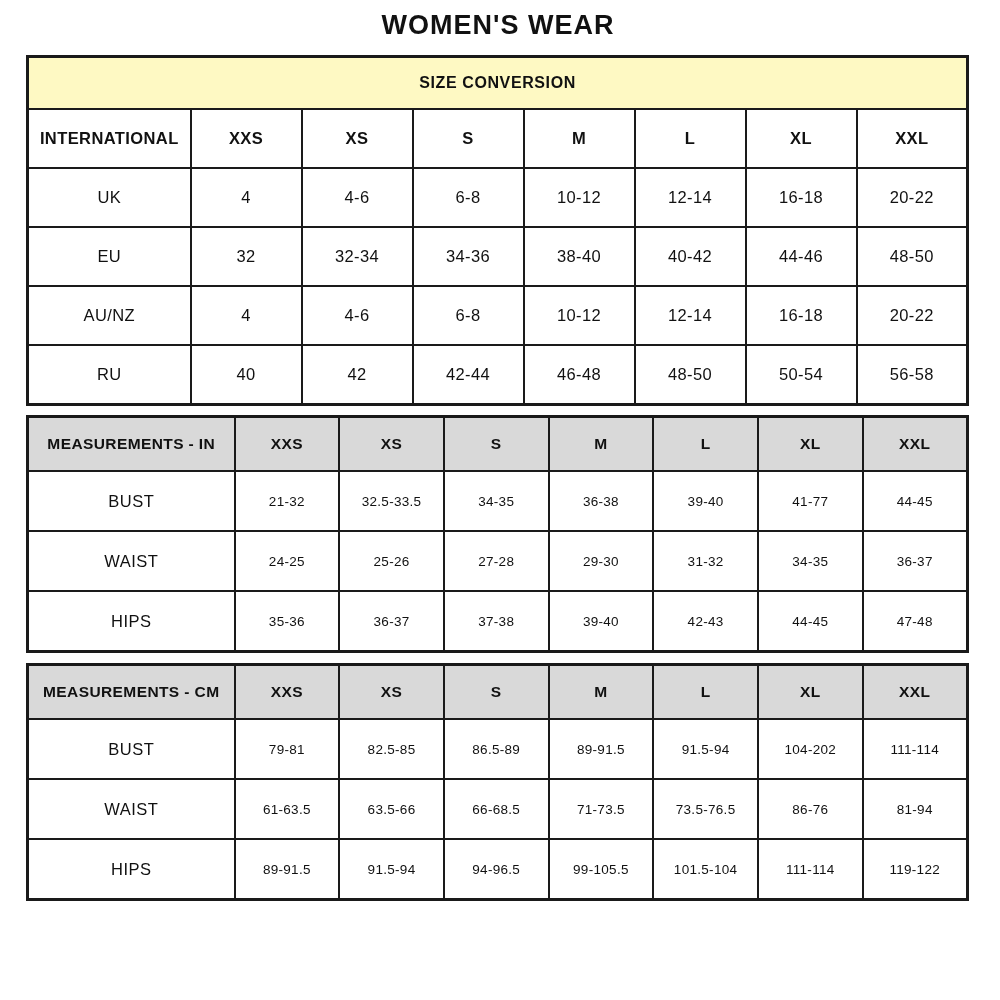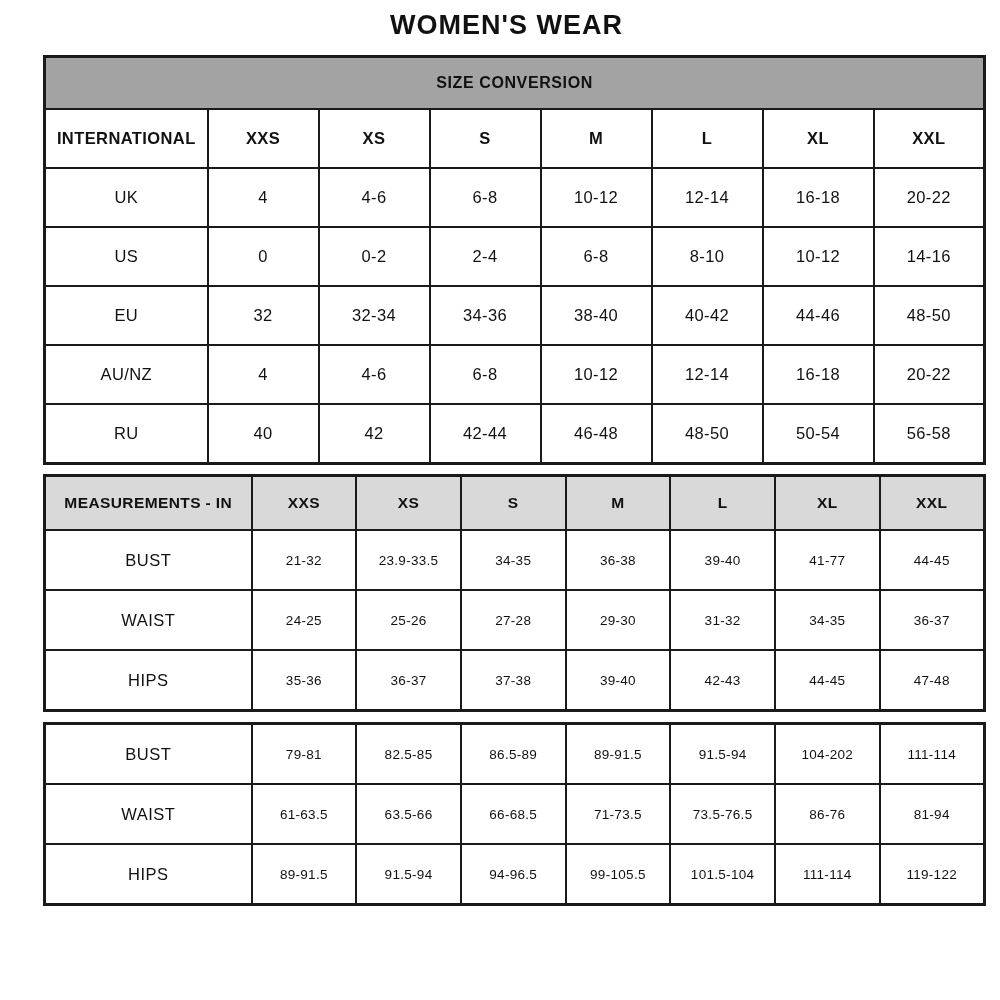--- a/index.html
+++ b/index.html
@@ -7,21 +7,21 @@
     padding: 0;
     background: #ffffff;
     font-family: "Liberation Sans", sans-serif;
     color: #111111;
   }
   .page {
     width: 1000px;
     height: 1000px;
     margin: 0 auto;
     box-sizing: border-box;
-    padding: 10px 30px 15px 43px;
+    padding: 10px 30px 15px 26px;
     background: #ffffff;
   }
   .page-title {
     margin: 0 0 14px 0;
     text-align: center;
     font-size: 27px;
     font-weight: bold;
     letter-spacing: 1px;
     color: #111111;
   }
@@ -35,21 +35,21 @@
   td, th {
     border: 2px solid #1a1a1a;
     text-align: center;
     vertical-align: middle;
     padding: 2px 4px;
     overflow: hidden;
     white-space: nowrap;
   }
   
   .t-conv .banner {
-    background: #a3a3a3;
+    background: #fef9c3;
     font-size: 16px;
     font-weight: bold;
     letter-spacing: 0.6px;
     height: 46px;
   }
   .t-conv td {
     height: 53px;
     font-size: 16.5px;
     font-weight: 400;
     letter-spacing: 0.4px;
@@ -113,30 +113,20 @@
           <td class="lbl">UK</td>
           <td>4</td>
           <td>4-6</td>
           <td>6-8</td>
           <td>10-12</td>
           <td>12-14</td>
           <td>16-18</td>
           <td>20-22</td>
         </tr>
         <tr>
-          <td class="lbl">US</td>
-          <td>0</td>
-          <td>0-2</td>
-          <td>2-4</td>
-          <td>6-8</td>
-          <td>8-10</td>
-          <td>10-12</td>
-          <td>14-16</td>
-        </tr>
-        <tr>
           <td class="lbl">EU</td>
           <td>32</td>
           <td>32-34</td>
           <td>34-36</td>
           <td>38-40</td>
           <td>40-42</td>
           <td>44-46</td>
           <td>48-50</td>
         </tr>
         <tr>
@@ -180,21 +170,21 @@
           <th class="mhdr">XS</th>
           <th class="mhdr">S</th>
           <th class="mhdr">M</th>
           <th class="mhdr">L</th>
           <th class="mhdr">XL</th>
           <th class="mhdr">XXL</th>
         </tr>
         <tr>
           <td class="lbl">BUST</td>
           <td class="mval">21-32</td>
-          <td class="mval">23.9-33.5</td>
+          <td class="mval">32.5-33.5</td>
           <td class="mval">34-35</td>
           <td class="mval">36-38</td>
           <td class="mval">39-40</td>
           <td class="mval">41-77</td>
           <td class="mval">44-45</td>
         </tr>
         <tr>
           <td class="lbl">WAIST</td>
           <td class="mval">24-25</td>
           <td class="mval">25-26</td>
@@ -223,20 +213,30 @@
       <col style="width:104.7px">
         <col style="width:104.7px">
         <col style="width:104.7px">
       <col style="width:104.7px">
         <col style="width:104.7px">
         <col style="width:104.7px">
         <col style="width:104.7px">
     </colgroup>
     <tbody id="cm-body">
         <tr>
+          <th class="mhdr">MEASUREMENTS - CM</th>
+          <th class="mhdr">XXS</th>
+          <th class="mhdr">XS</th>
+          <th class="mhdr">S</th>
+          <th class="mhdr">M</th>
+          <th class="mhdr">L</th>
+          <th class="mhdr">XL</th>
+          <th class="mhdr">XXL</th>
+        </tr>
+        <tr>
           <td class="lbl">BUST</td>
           <td class="mval">79-81</td>
           <td class="mval">82.5-85</td>
           <td class="mval">86.5-89</td>
           <td class="mval">89-91.5</td>
           <td class="mval">91.5-94</td>
           <td class="mval">104-202</td>
           <td class="mval">111-114</td>
         </tr>
         <tr>

